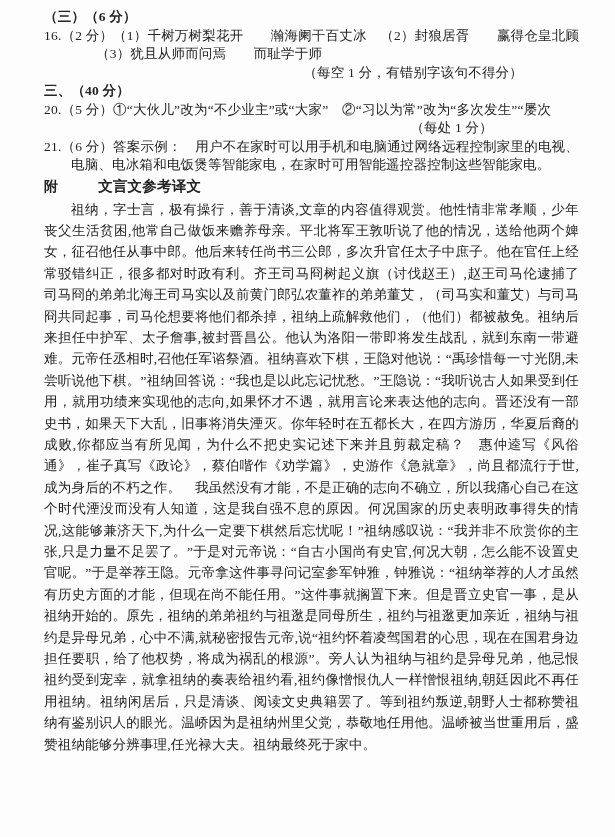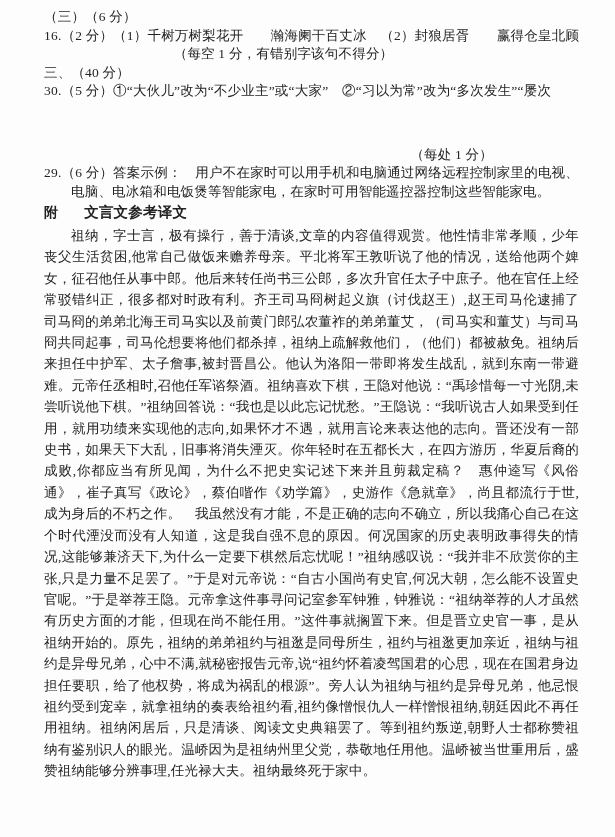--- a/index.html
+++ b/index.html
@@ -11,52 +11,53 @@
     padding: 8px 36px 0 44px;
     background: #fdfdfd;
     overflow: hidden;
     font-family: "Liberation Serif", "DejaVu Serif", serif;
     font-size: 13.5px;
     color: #232323;
     letter-spacing: 0.2px;
   }
   .ans { line-height: 18.5px; }
   .nowrap { white-space: nowrap; overflow: hidden; }
-  .bold { font-weight: normal; }
+  .bold { font-weight: bold; }
   .hang { padding-left: 27px; text-indent: -27px; text-align: justify; }
   .indent52 { padding-left: 52px; }
-  .note-right { text-align: center; padding-right: 56px; }
-  .note-right-20 { text-align: right; padding-right: 86px; margin-top: 45px; }
+  .note-right { text-align: right; padding-right: 56px; }
+  .note-right-20 { text-align: right; padding-right: 86px; }
   .appendix-line { line-height: 20px; margin-top: 1px; }
   .appendix-label { font-weight: bold; font-size: 14px; }
-  .appendix-title { font-weight: bold; font-size: 14.5px; margin-left: 26px; }
+  .appendix-title { font-weight: bold; font-size: 14.5px; margin-left: 40px; }
   .translation {
     line-height: 21.4px;
     text-align: justify;
     text-indent: 2em;
     margin-top: 2px;
   }
 </style>
 </head>
 <body>
 
 <div class="page">
 
   <div class="ans bold nowrap">（三）（6 分）</div>
 
   <div class="ans nowrap">16.（2 分）（1）千树万树梨花开　　瀚海阑干百丈冰　（2）封狼居胥　　赢得仓皇北顾</div>
+  <div class="ans nowrap indent52">（3）犹且从师而问焉　　而耻学于师</div>
   <div class="ans note-right nowrap">（每空 1 分，有错别字该句不得分）</div>
 
   <div class="ans bold nowrap">三、（40 分）</div>
 
 
-  <div class="ans nowrap">30.（5 分）①“大伙儿”改为“不少业主”或“大家”　②“习以为常”改为“多次发生”“屡次</div>
+  <div class="ans nowrap">20.（5 分）①“大伙儿”改为“不少业主”或“大家”　②“习以为常”改为“多次发生”“屡次</div>
   <div class="ans note-right-20 nowrap">（每处 1 分）</div>
 
-  <div class="ans hang">29.（6 分）答案示例：　用户不在家时可以用手机和电脑通过网络远程控制家里的电视、电脑、电冰箱和电饭煲等智能家电，在家时可用智能遥控器控制这些智能家电。</div>
+  <div class="ans hang">21.（6 分）答案示例：　用户不在家时可以用手机和电脑通过网络远程控制家里的电视、电脑、电冰箱和电饭煲等智能家电，在家时可用智能遥控器控制这些智能家电。</div>
 
 
   <div class="appendix-line nowrap">
     <span class="appendix-label">附</span><span class="appendix-title">文言文参考译文</span>
   </div>
 
   <div class="translation">祖纳，字士言，极有操行，善于清谈,文章的内容值得观赏。他性情非常孝顺，少年丧父生活贫困,他常自己做饭来赡养母亲。平北将军王敦听说了他的情况，送给他两个婢女，征召他任从事中郎。他后来转任尚书三公郎，多次升官任太子中庶子。他在官任上经常驳错纠正，很多都对时政有利。齐王司马冏树起义旗（讨伐赵王）,赵王司马伦逮捕了司马冏的弟弟北海王司马实以及前黄门郎弘农董祚的弟弟董艾，（司马实和董艾）与司马冏共同起事，司马伦想要将他们都杀掉，祖纳上疏解救他们，（他们）都被赦免。祖纳后来担任中护军、太子詹事,被封晋昌公。他认为洛阳一带即将发生战乱，就到东南一带避难。元帝任丞相时,召他任军谘祭酒。祖纳喜欢下棋，王隐对他说：“禹珍惜每一寸光阴,未尝听说他下棋。”祖纳回答说：“我也是以此忘记忧愁。”王隐说：“我听说古人如果受到任用，就用功绩来实现他的志向,如果怀才不遇，就用言论来表达他的志向。晋还没有一部史书，如果天下大乱，旧事将消失湮灭。你年轻时在五都长大，在四方游历，华夏后裔的成败,你都应当有所见闻，为什么不把史实记述下来并且剪裁定稿？　惠仲逵写《风俗通》，崔子真写《政论》，蔡伯喈作《劝学篇》，史游作《急就章》，尚且都流行于世,成为身后的不朽之作。　我虽然没有才能，不是正确的志向不确立，所以我痛心自己在这个时代湮没而没有人知道，这是我自强不息的原因。何况国家的历史表明政事得失的情况,这能够兼济天下,为什么一定要下棋然后忘忧呢！”祖纳感叹说：“我并非不欣赏你的主张,只是力量不足罢了。”于是对元帝说：“自古小国尚有史官,何况大朝，怎么能不设置史官呢。”于是举荐王隐。元帝拿这件事寻问记室参军钟雅，钟雅说：“祖纳举荐的人才虽然有历史方面的才能，但现在尚不能任用。”这件事就搁置下来。但是晋立史官一事，是从祖纳开始的。原先，祖纳的弟弟祖约与祖逖是同母所生，祖约与祖逖更加亲近，祖纳与祖约是异母兄弟，心中不满,就秘密报告元帝,说“祖约怀着凌驾国君的心思，现在在国君身边担任要职，给了他权势，将成为祸乱的根源”。旁人认为祖纳与祖约是异母兄弟，他忌恨祖约受到宠幸，就拿祖纳的奏表给祖约看,祖约像憎恨仇人一样憎恨祖纳,朝廷因此不再任用祖纳。祖纳闲居后，只是清谈、阅读文史典籍罢了。等到祖约叛逆,朝野人士都称赞祖纳有鉴别识人的眼光。温峤因为是祖纳州里父党，恭敬地任用他。温峤被当世重用后，盛赞祖纳能够分辨事理,任光禄大夫。祖纳最终死于家中。</div>
 
 </div>
 

